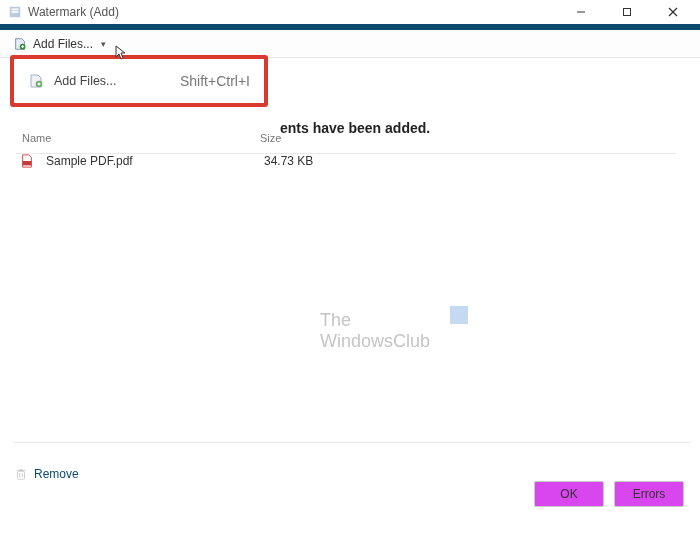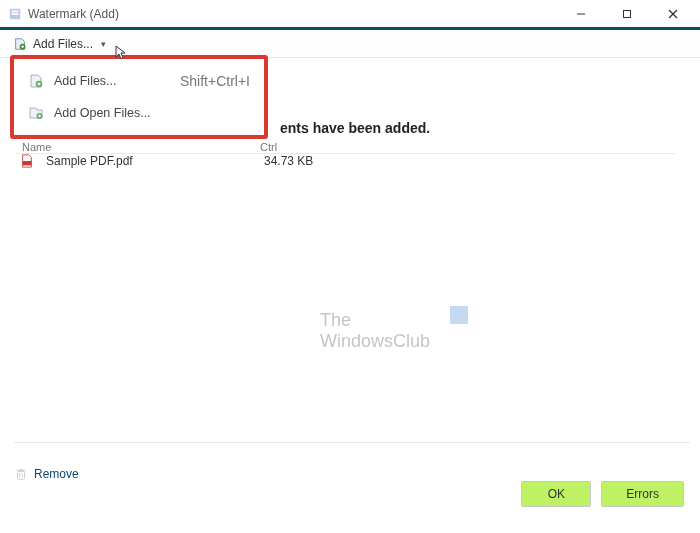--- a/index.html
+++ b/index.html
@@ -1,19 +1,19 @@
 <!DOCTYPE html>
 <html><head>
   <meta charset="utf-8">
   <style>
     * { box-sizing: border-box; margin: 0; padding: 0; font-family: "Segoe UI", Tahoma, sans-serif; }
     body { width: 700px; height: 533px; background: #fff; position: relative; overflow: hidden; }
 
     
-    .titlebar { height: 30px; display: flex; align-items: center; padding: 0 4px 0 8px; background: #fff; border-bottom: 3px solid #0c4a6e; }
+    .titlebar { height: 30px; display: flex; align-items: center; padding: 0 4px 0 8px; background: #fff; border-bottom: 6px solid #0c4a6e; }
     .titlebar .app-icon { width: 14px; height: 14px; margin-right: 6px; opacity: .6; }
     .titlebar .title { font-size: 12px; color: #555; flex: 1; }
     .titlebar .window-controls { display: flex; }
     .titlebar .wc-btn { width: 46px; height: 30px; display: flex; align-items: center; justify-content: center; color: #444; cursor: pointer; }
     .titlebar .wc-btn svg { width: 10px; height: 10px; }
 
     
     .toolbar { height: 28px; display: flex; align-items: center; padding: 0 6px; background: #fdfdfd; border-bottom: 1px solid #e6e6e6; }
     .toolbar-btn { display: flex; align-items: center; gap: 6px; padding: 2px 6px; font-size: 12px; color: #333; border: 1px solid transparent; border-radius: 2px; cursor: pointer; }
     .toolbar-btn .chev { font-size: 9px; color: #555; margin-left: 2px; }
@@ -25,41 +25,41 @@
     
     .dropdown { position: absolute; left: 10px; top: 55px; width: 258px; background: #fff; border: 4px solid #d93a2f; border-radius: 3px; z-index: 4; padding: 6px 0; }
     .dropdown-item { display: flex; align-items: center; gap: 10px; padding: 8px 14px; font-size: 12.5px; color: #444; cursor: pointer; }
     .dropdown-item .label { flex: 1; }
     .dropdown-item .shortcut { color: #777; font-size: 14px; }
     .dropdown-item .di-icon { width: 16px; height: 16px; opacity: .75; }
 
     
     .instruction { position: absolute; left: 280px; top: 120px; font-size: 14px; font-weight: 700; color: #222; }
     
-    .filetable-header { position: absolute; left: 16px; right: 24px; top: 132px; height: 22px; display: flex; align-items: flex-end; font-size: 11px; color: #777; border-bottom: 1px solid #e9e9e9; }
+    .filetable-header { position: absolute; left: 16px; right: 24px; top: 132px; height: 22px; display: flex; align-items: flex-start; font-size: 11px; color: #777; border-bottom: 1px solid #e9e9e9; }
     .col-name { width: 244px; padding-left: 6px; }
     .col-size { width: 90px; }
     .col-err { flex: 1; }
 
     
     .filetable-body { position: absolute; left: 16px; right: 8px; top: 154px; bottom: 92px; overflow: auto; }
     .file-row { display: flex; align-items: flex-start; height: 22px; font-size: 12px; color: #333; }
     .file-row .pdf-icon { width: 14px; height: 14px; margin: 0 6px 0 4px; }
 
     
     .wm { position: absolute; left: 320px; top: 310px; color: #c5c5c5; font-size: 18px; line-height: 1.15; pointer-events: none; }
     .wm .sq { position: absolute; left: 130px; top: -4px; width: 18px; height: 18px; background: #c6d9f3; }
 
     
     .bottom-sep { position: absolute; left: 14px; right: 10px; bottom: 90px; height: 1px; background: #e6e6e6; }
     .remove-area { position: absolute; left: 14px; bottom: 52px; display: flex; align-items: center; gap: 6px; color: #0c4a6e; font-size: 12px; cursor: not-allowed; }
     .remove-area .trash-icon { width: 14px; height: 14px; opacity: .55; }
 
     .buttons { position: absolute; right: 16px; bottom: 26px; display: flex; gap: 10px; }
-    .btn { min-width: 70px; height: 26px; padding: 0 24px; font-size: 12px; color: #333; background: #bef264; border: 1px solid #c9c9c9; border-radius: 2px; cursor: pointer; }
+    .btn { min-width: 70px; height: 26px; padding: 0 12px; font-size: 12px; color: #333; background: #d946ef; border: 1px solid #c9c9c9; border-radius: 2px; cursor: pointer; }
   </style>
 </head>
 <body>
 
 <div class="titlebar">
   <span class="app-icon">
     <svg viewBox="0 0 16 16">
         <rect x="2" y="2" width="12" height="12" fill="#8ea8c8" rx="1"></rect>
         <rect x="4" y="4" width="8" height="2" fill="#fff"></rect>
         <rect x="4" y="7" width="8" height="2" fill="#fff"></rect>
@@ -113,38 +113,27 @@
       <svg viewBox="0 0 16 16">
           <path d="M3 2h7l3 3v9H3z" fill="#e9eef6" stroke="#8297b5"></path>
           <circle cx="11" cy="11" r="3.3" fill="#3b8f3b"></circle>
           <line x1="11" y1="9.4" x2="11" y2="12.6" stroke="#fff" stroke-width="1.2"></line>
           <line x1="9.4" y1="11" x2="12.6" y2="11" stroke="#fff" stroke-width="1.2"></line>
         </svg>
     </span>
     <span class="label">Add Files...</span>
     <span class="shortcut">Shift+Ctrl+I</span>
   </div>
-  <div class="dropdown-item">
-    <span class="di-icon">
-      <svg viewBox="0 0 16 16">
-          <path d="M2 3h6l1 2h5v8H2z" fill="#e9eef6" stroke="#8297b5"></path>
-          <circle cx="11.5" cy="11" r="3" fill="#3b8f3b"></circle>
-          <line x1="11.5" y1="9.6" x2="11.5" y2="12.4" stroke="#fff" stroke-width="1.2"></line>
-          <line x1="10.1" y1="11" x2="12.9" y2="11" stroke="#fff" stroke-width="1.2"></line>
-        </svg>
-    </span>
-    <span class="label">Add Open Files...</span>
-  </div>
 </div>
 
 <div class="instruction">ents have been added.</div>
 
 <div class="filetable-header">
   <div class="col-name">Name</div>
-  <div class="col-size">Ctrl</div>
+  <div class="col-size">Size</div>
 </div>
 
 <div class="filetable-body">
   <div class="file-row">
     <span class="pdf-icon">
       <svg viewBox="0 0 16 16">
           <path d="M3 1h7l3 3v11H3z" fill="#fff" stroke="#c63a3a"></path>
           <rect x="3" y="8" width="10" height="5" fill="#c63a3a"></rect>
         </svg>
     </span>

